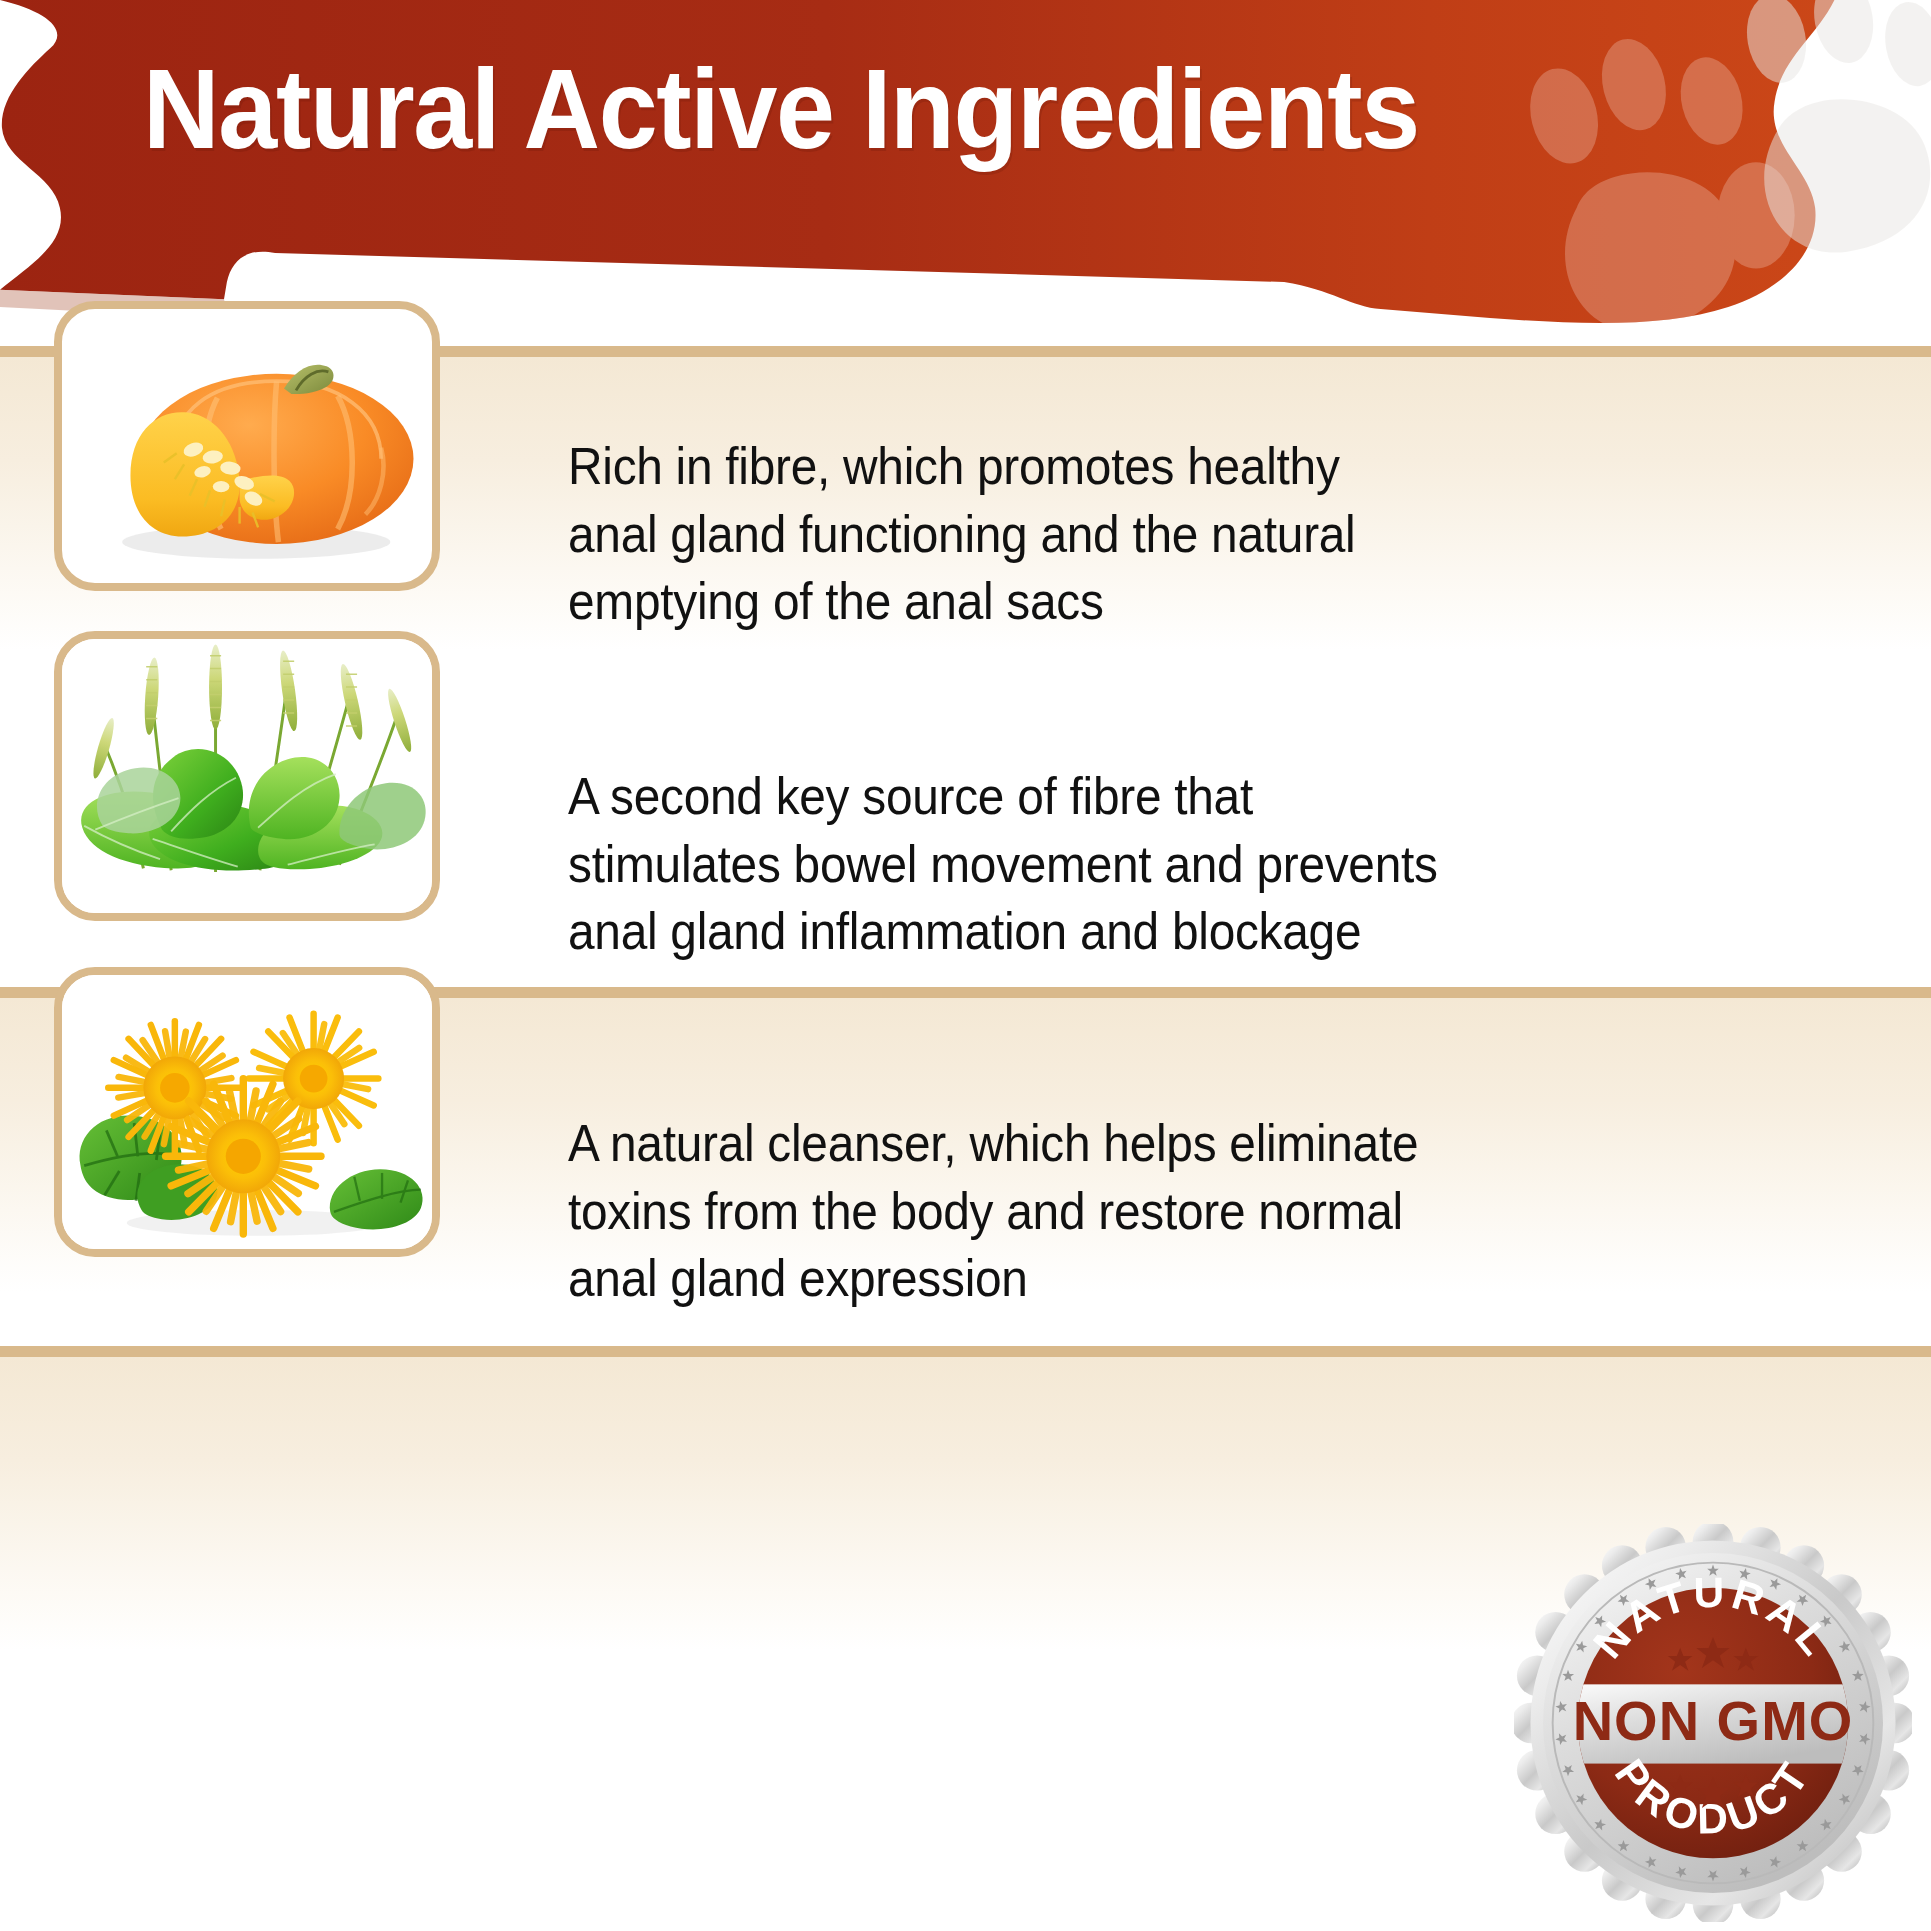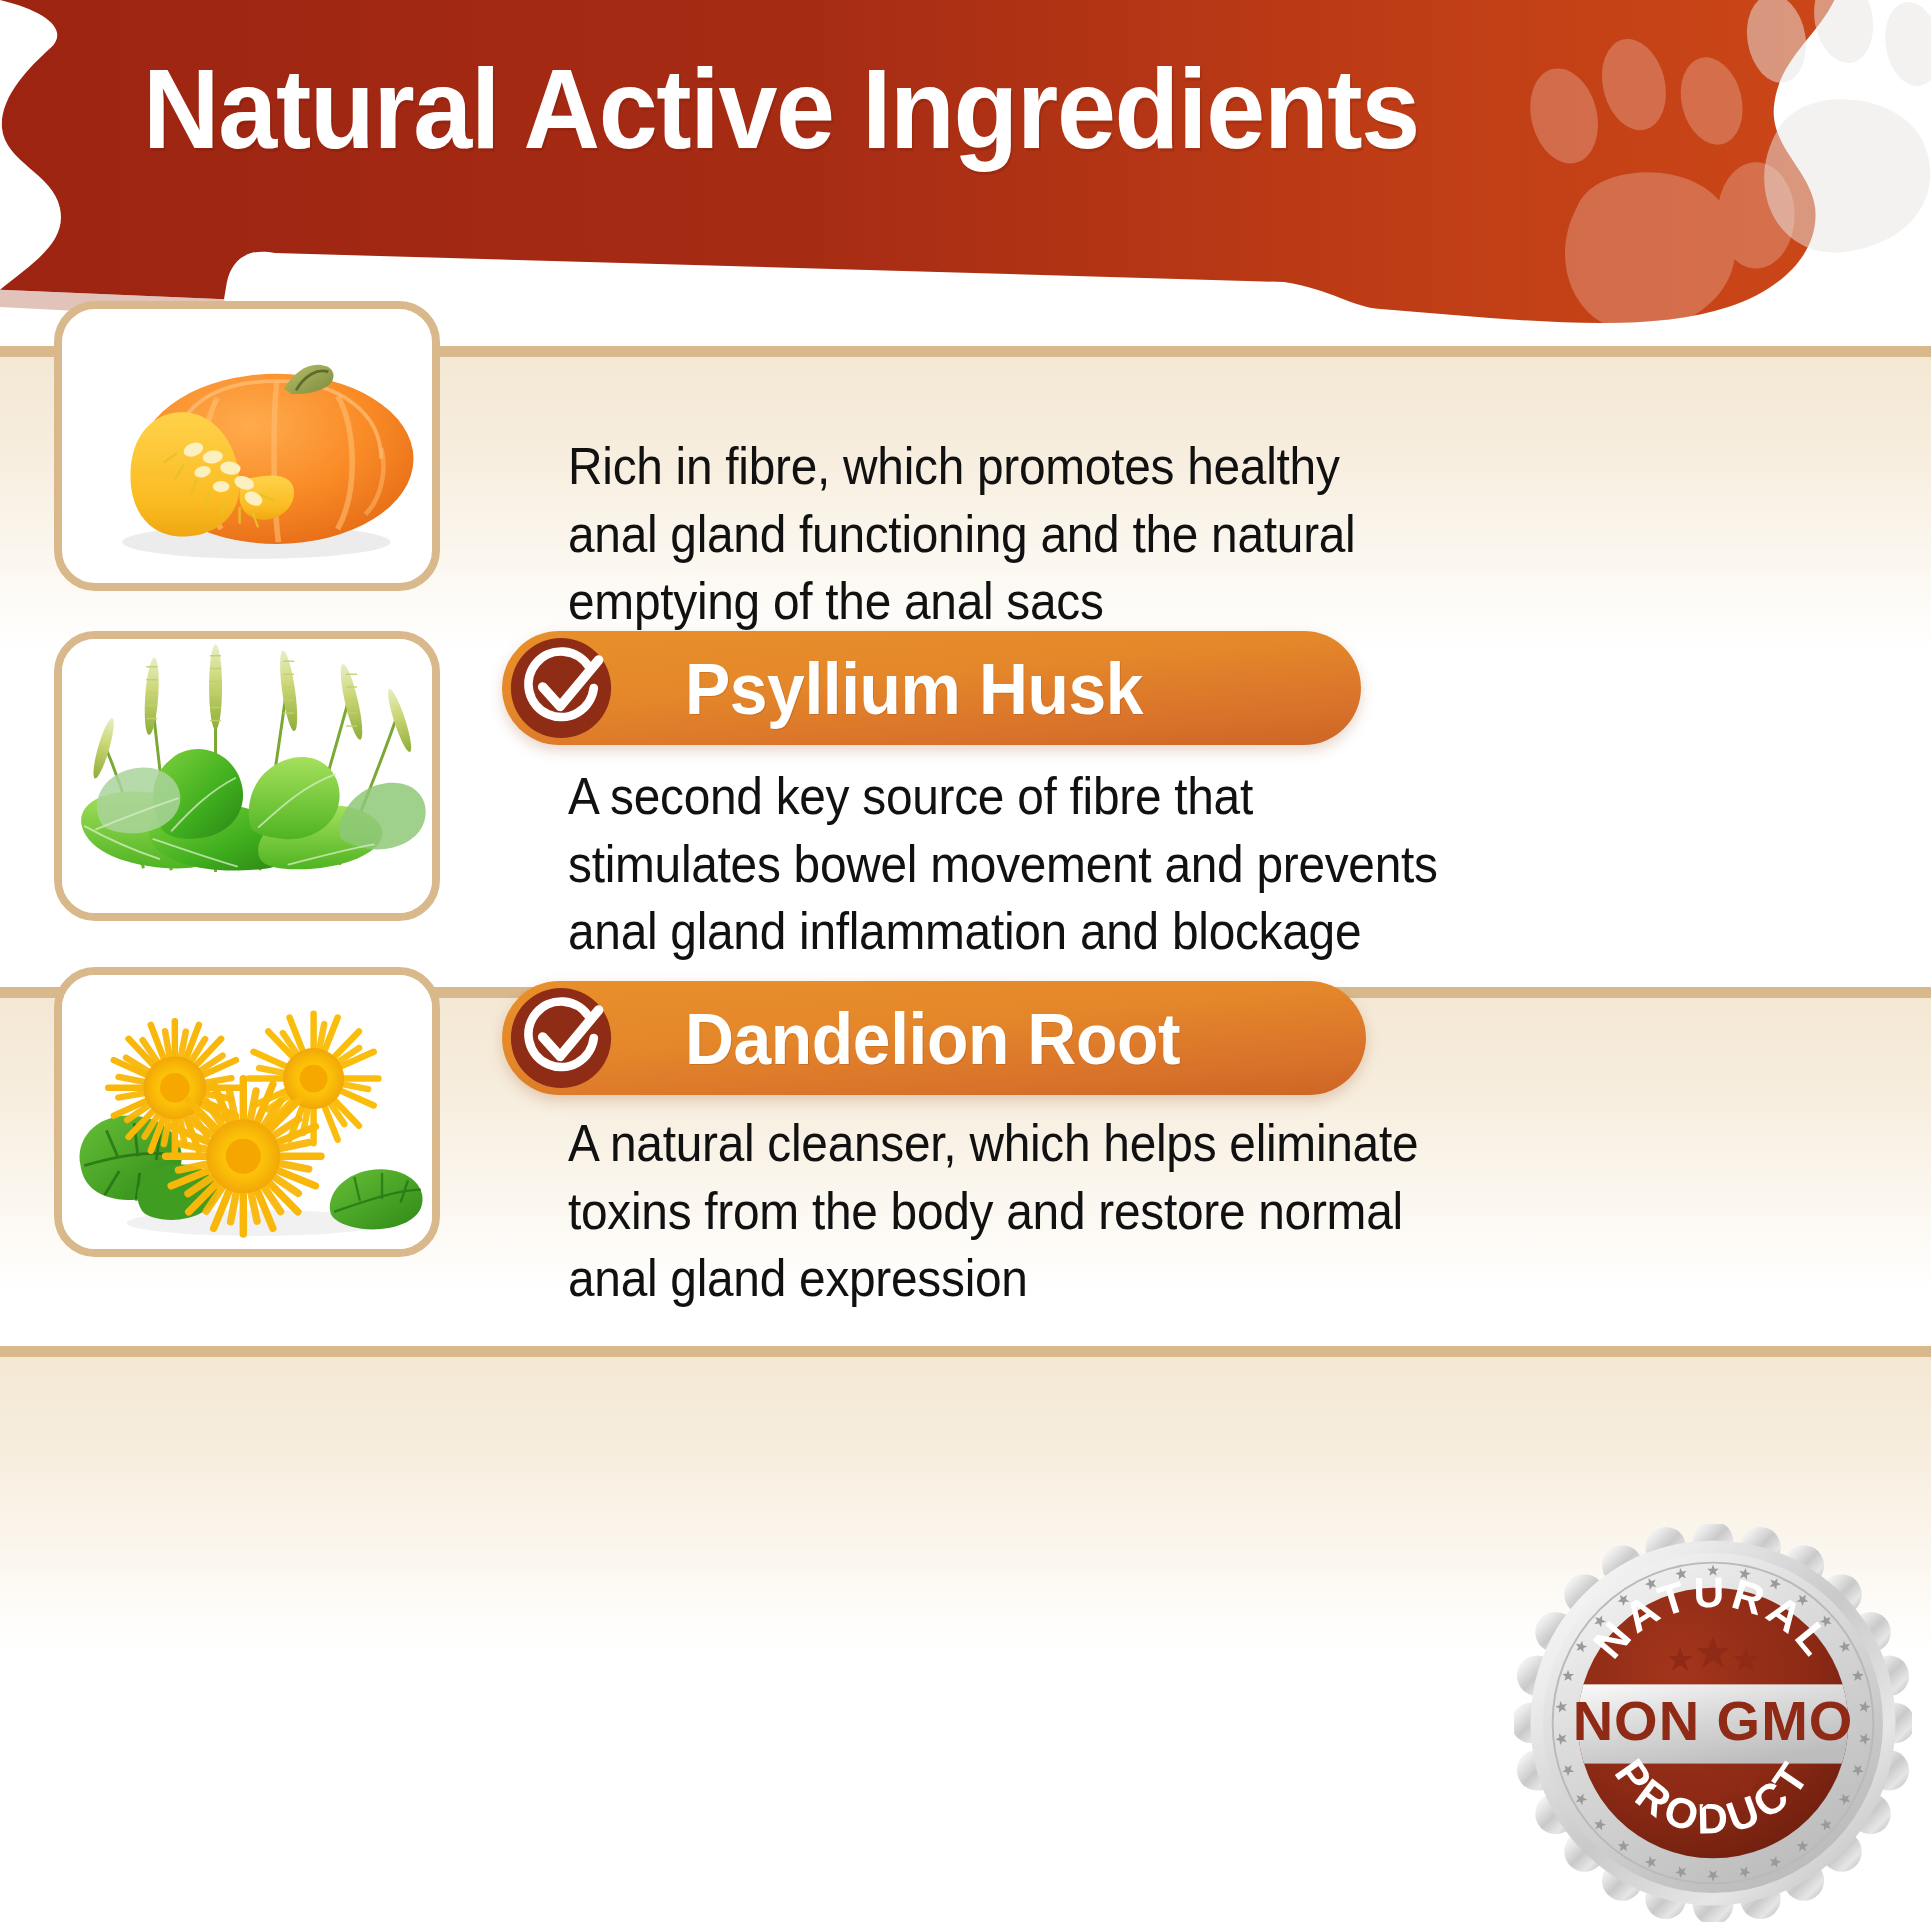--- a/index.html
+++ b/index.html
@@ -279,28 +279,20 @@
           <path d="M36,206 C70,192 102,180 126,172"></path>
           <path d="M106,238 C70,226 42,212 24,202"></path>
           <path d="M190,246 C156,236 122,224 98,216"></path>
           <path d="M244,244 C276,236 312,226 338,222"></path>
           <path d="M118,208 C138,186 160,164 188,150"></path>
           <path d="M212,204 C236,182 262,158 296,146"></path>
         </g>
       </svg>
     </div>
 
-    <div class="pill" style="left:502px;top:631px;width:859px;height:114px;">
-      <svg class="chk" width="106" height="106" viewBox="0 0 110 110">
-        <circle cx="55" cy="55" r="52" fill="#8e2c16"></circle>
-        <path d="M84,33 A34 34 0 1 0 89,55" fill="none" stroke="#ffffff" stroke-width="9" stroke-linecap="round"></path>
-        <path d="M36,54 L54,74 L94,26" fill="none" stroke="#ffffff" stroke-width="10" stroke-linecap="round" stroke-linejoin="round"></path>
-      </svg>
-      <span class="ttl">Psyllium Husk</span>
-    </div>
 
     <div class="desc" style="left:568px;top:763px;width:985px;">A second key source of fibre that stimulates bowel movement and prevents anal gland inflammation and blockage</div>
   </div>
 
   <div class="row" style="left:0;top:0;width:1931px;height:1931px;">
 
     <div class="thumb" style="left:54px;top:967px;width:386px;height:290px;">
       <svg class="art" viewBox="0 0 400 300">
         <defs>
           <radialGradient id="dd1" cx="50%" cy="50%" r="55%">
@@ -447,28 +439,20 @@
                 <path d="M0,0 L-51,-51"></path>
                 <path d="M0,0 L-28,-66"></path>
             </g>
           </g>
           <circle r="40" fill="url(#dd1)"></circle>
           <circle r="19" fill="#f5a600"></circle>
         </g>
       </svg>
     </div>
 
-    <div class="pill" style="left:502px;top:981px;width:864px;height:114px;">
-      <svg class="chk" width="106" height="106" viewBox="0 0 110 110">
-        <circle cx="55" cy="55" r="52" fill="#8e2c16"></circle>
-        <path d="M84,33 A34 34 0 1 0 89,55" fill="none" stroke="#ffffff" stroke-width="9" stroke-linecap="round"></path>
-        <path d="M36,54 L54,74 L94,26" fill="none" stroke="#ffffff" stroke-width="10" stroke-linecap="round" stroke-linejoin="round"></path>
-      </svg>
-      <span class="ttl">Dandelion Root</span>
-    </div>
 
     <div class="desc" style="left:568px;top:1110px;width:927px;">A natural cleanser, which helps eliminate toxins from the body and restore normal anal gland expression</div>
   </div>
 
 
   <div class="badge">
     <svg width="398" height="398" viewBox="0 0 412 412">
       <defs>
         <linearGradient id="silver" x1="0" y1="0" x2="1" y2="1">
           <stop offset="0%" stop-color="#ffffff"></stop>

